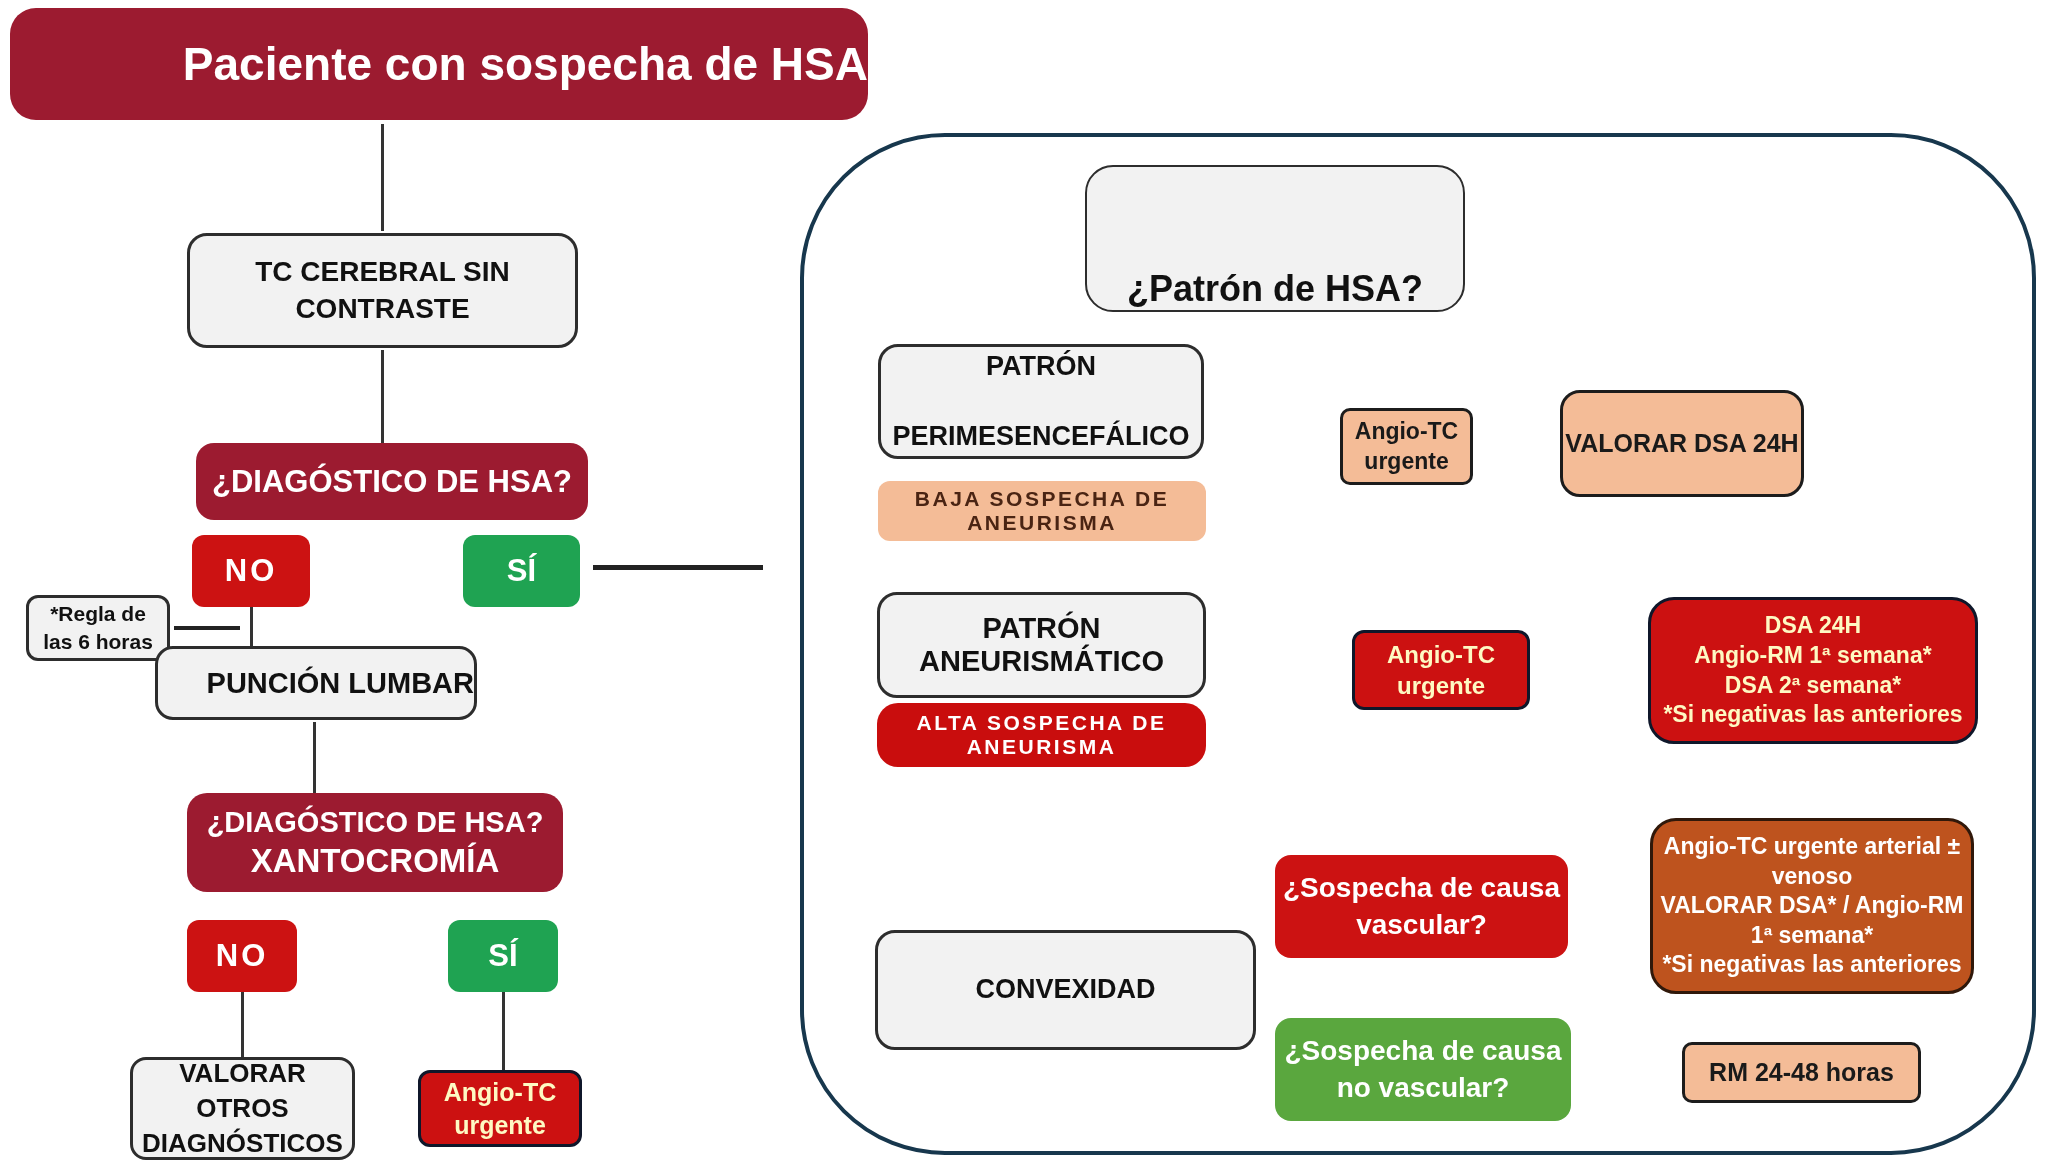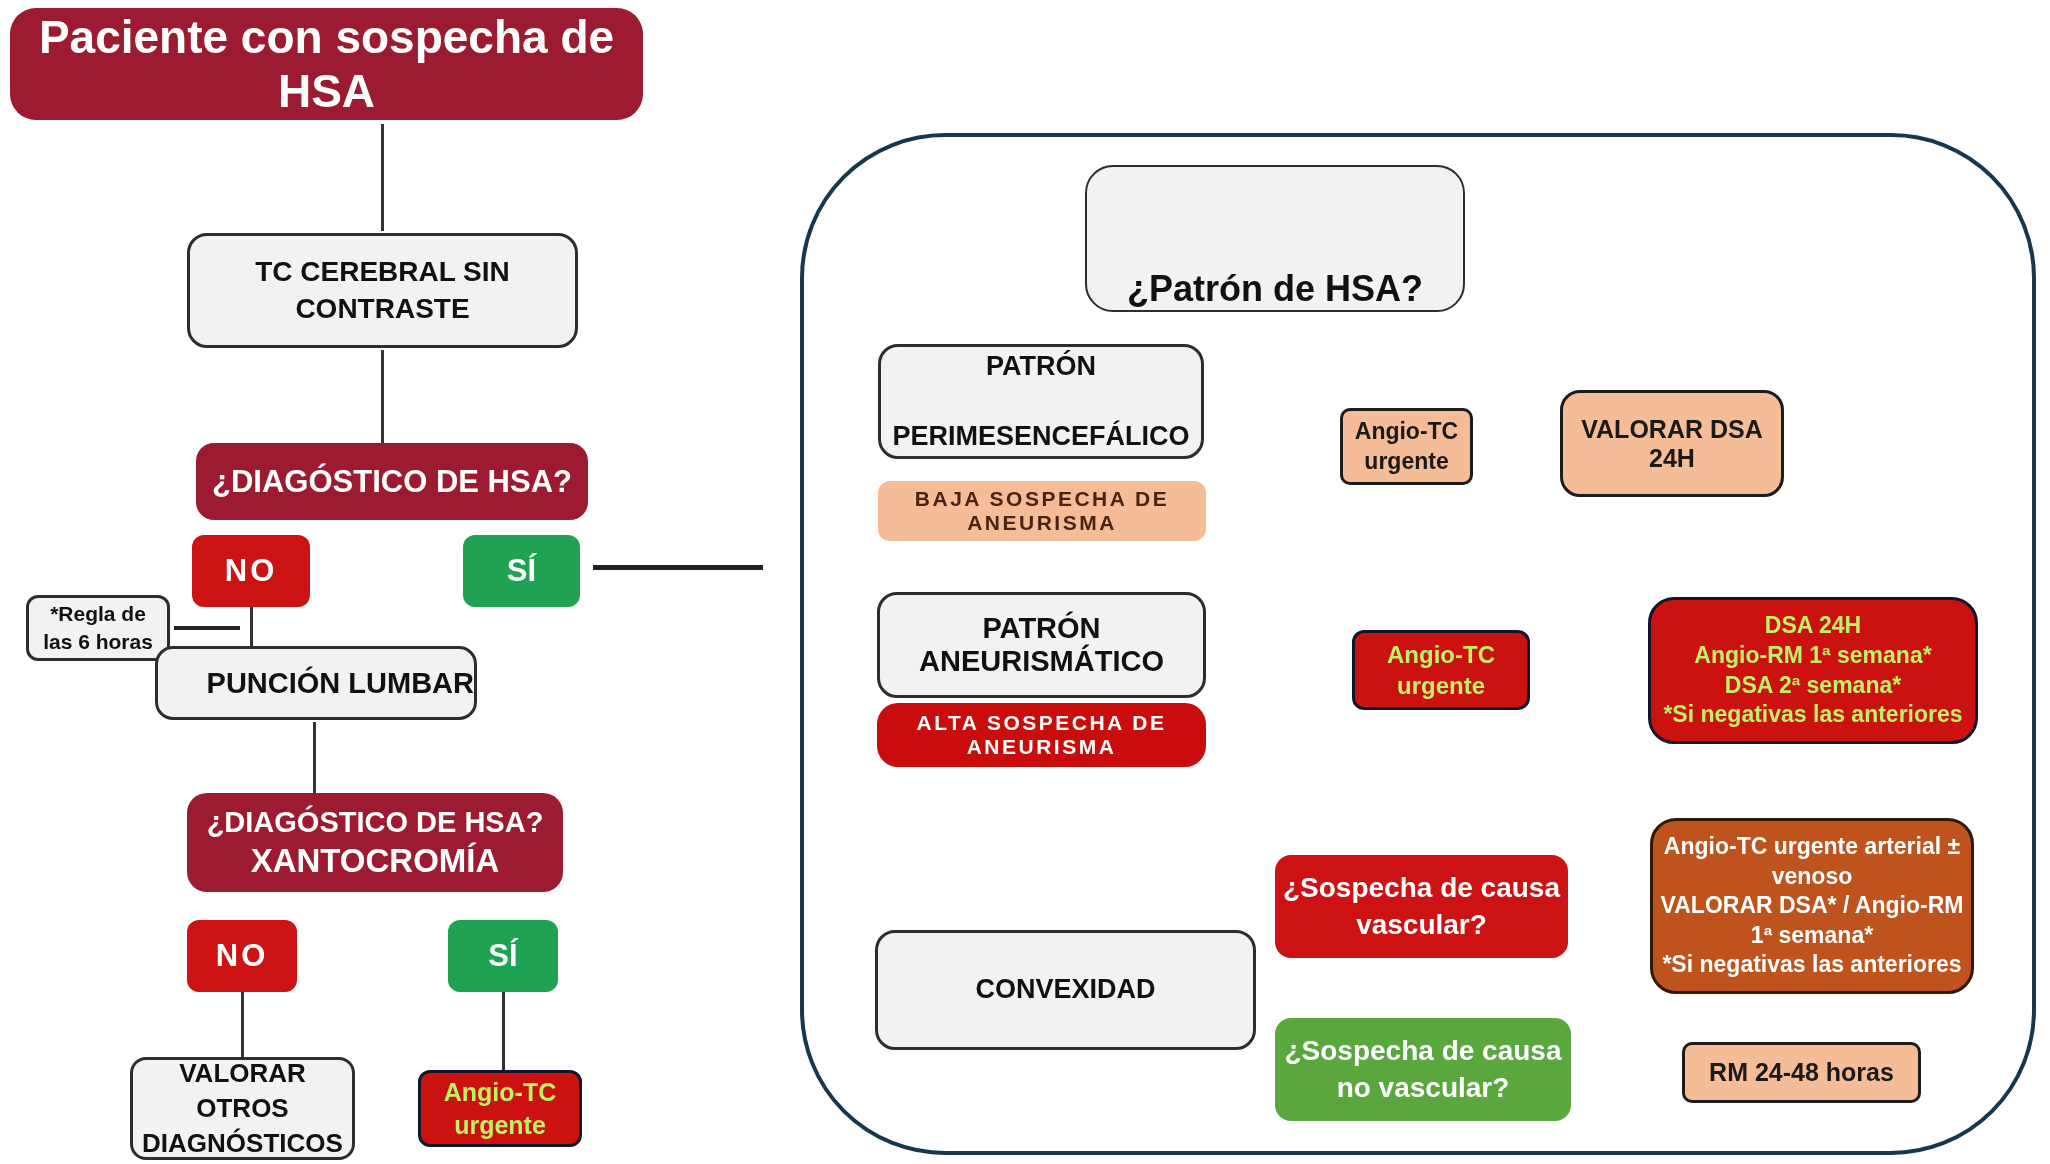--- a/index.html
+++ b/index.html
@@ -15,21 +15,21 @@
     display:flex;flex-direction:column;
     align-items:center;justify-content:center;
     text-align:center;
     font-weight:700;
     box-sizing:border-box;
   }
   .ln{display:block;}
   
   .darkred{background:#9C1B30;color:#ffffff;border-radius:26px;}
   .red{background:#CC1212;color:#ffffff;border-radius:12px;}
-  .red-borded{background:#CC1111;color:#bef264;border:3px solid #0f172a;border-radius:12px;}
+  .red-borded{background:#CC1111;color:#fef9c3;border:3px solid #0f172a;border-radius:12px;}
   .green{background:#1FA352;color:#ffffff;border-radius:12px;}
   .grassgreen{background:#5AA73E;color:#ffffff;border-radius:16px;}
   .gray{background:#F2F2F2;color:#111111;border:3px solid #2D2D2D;border-radius:20px;}
   .peach{background:#F4BC97;color:#1a1a1a;border-radius:12px;}
   .peach-borded{background:#F4BC97;color:#1a1a1a;border:3px solid #1c1c1c;border-radius:12px;}
   .orange{background:#BE531E;color:#ffffff;border:3px solid #30180a;border-radius:26px;}
   .panel{
     position:absolute;
     left:800px;top:133px;width:1236px;height:1022px;
     border:4px solid #17374D;border-radius:145px;
@@ -37,21 +37,21 @@
   }
   .vline{position:absolute;width:3px;background:#333333;}
   .hline{position:absolute;height:4px;background:#222222;}
   .spaced{letter-spacing:2.5px;}
 </style>
 </head>
 <body>
 
 <div id="canvas">
 
-  <div class="box darkred" style="left:10px;top:8px;width:633px;height:112px;font-size:46px;align-items:flex-end;">
+  <div class="box darkred" style="left:10px;top:8px;width:858px;height:112px;font-size:46px;align-items:flex-end;">
     <span class="ln">Paciente con sospecha de HSA</span>
   </div>
 
   <div class="vline" style="left:381px;top:124px;height:107px;"></div>
 
   <div class="box gray" style="left:187px;top:233px;width:391px;height:115px;font-size:28px;line-height:1.3;">
     <span class="ln">TC CEREBRAL SIN</span>
     <span class="ln">CONTRASTE</span>
   </div>
 
@@ -124,21 +124,21 @@
 
   <div class="box peach spaced" style="left:878px;top:481px;width:328px;height:60px;font-size:21px;color:#4A2413;">
     <span class="ln">BAJA SOSPECHA DE ANEURISMA</span>
   </div>
 
   <div class="box peach-borded" style="left:1340px;top:408px;width:133px;height:77px;font-size:23px;line-height:1.3;border-radius:10px;">
     <span class="ln">Angio-TC</span>
     <span class="ln">urgente</span>
   </div>
 
-  <div class="box peach-borded" style="left:1560px;top:390px;width:224px;height:107px;font-size:25px;border-radius:20px;">
+  <div class="box peach-borded" style="left:1560px;top:390px;width:244px;height:107px;font-size:25px;border-radius:20px;">
     <span class="ln">VALORAR DSA 24H</span>
   </div>
 
   <div class="box gray" style="left:877px;top:592px;width:329px;height:106px;font-size:29px;">
     <span class="ln">PATRÓN ANEURISMÁTICO</span>
   </div>
 
   <div class="box spaced" style="left:877px;top:703px;width:329px;height:64px;font-size:21px;background:#C90D0D;color:#ffffff;border-radius:21px;">
     <span class="ln">ALTA SOSPECHA DE ANEURISMA</span>
   </div>

